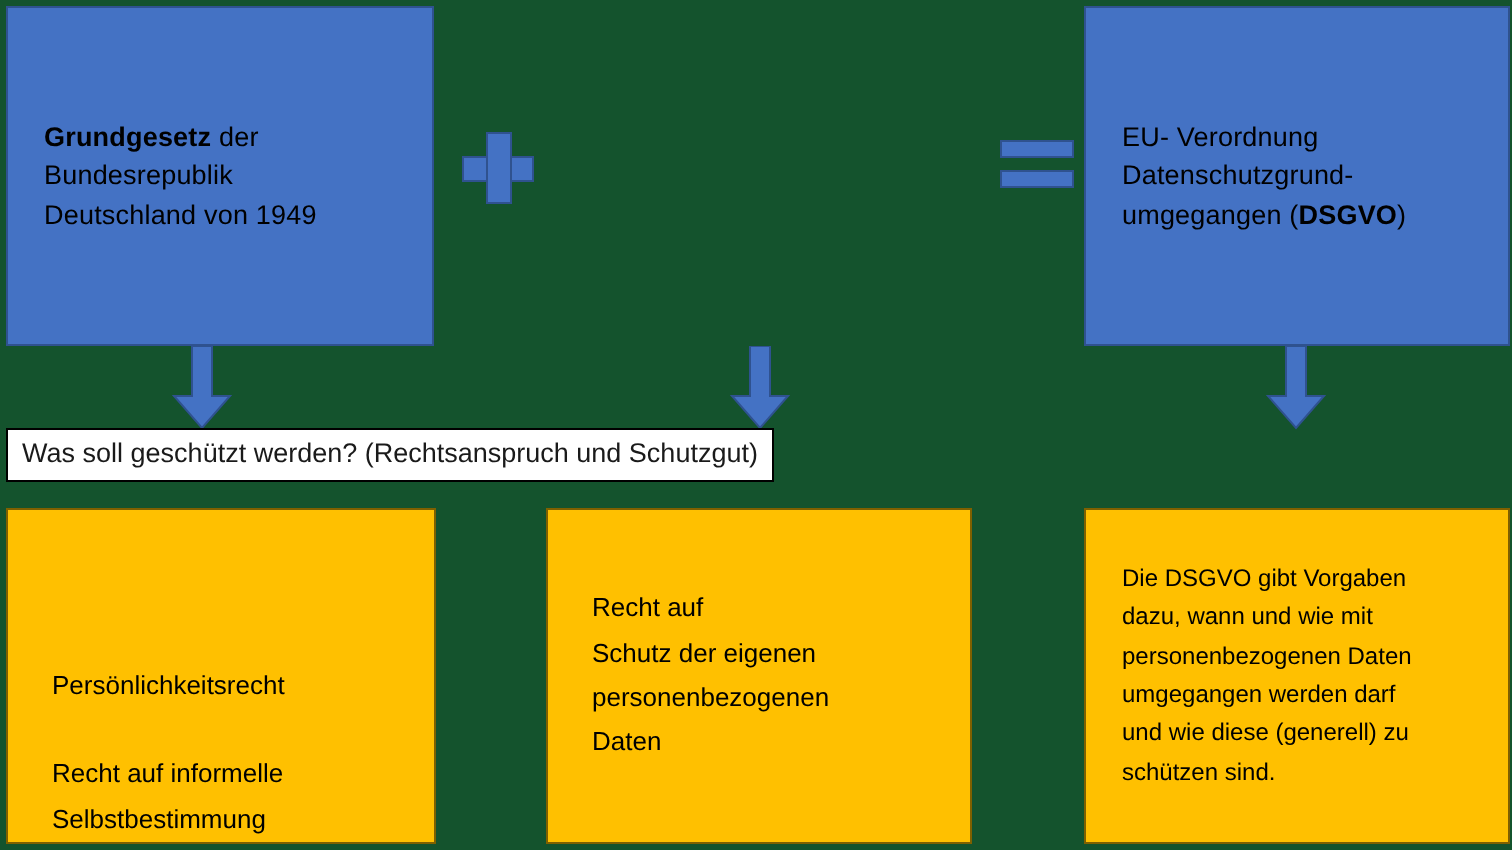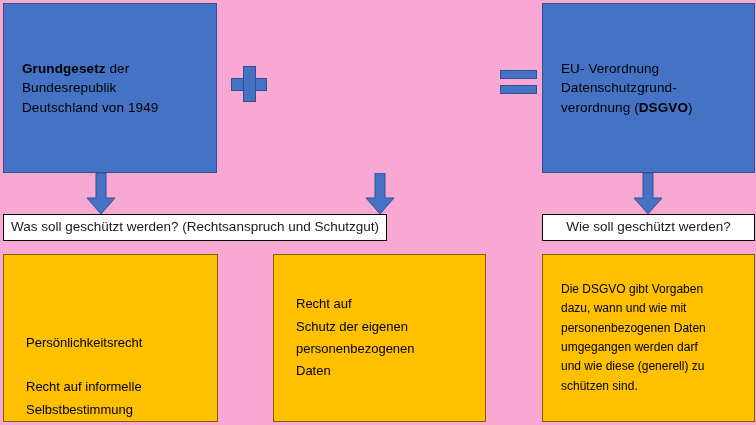--- a/index.html
+++ b/index.html
@@ -8,21 +8,21 @@
     padding: 0;
     background: #ffffff;
   }
   body {
     font-family: "Liberation Sans", sans-serif;
   }
   #canvas {
     position: relative;
     width: 756px;
     height: 425px;
-    background: #f9a8d4;
+    background: #14532d;
     overflow: hidden;
   }
   .box {
     position: absolute;
     box-sizing: border-box;
   }
   
   .blue-box {
     background: #4472c4;
     border: 1px solid #2f528f;
@@ -125,21 +125,21 @@
 
   <div class="op-equals" style="left:500px; top:70px; width:37px; height:28px;">
     <div class="bar" style="top:0;"></div>
     <div class="bar" style="top:15px;"></div>
   </div>
 
   <div class="box blue-box" style="left:542px; top:3px; width:213px; height:170px;align-items:center;">
     <div class="txt">
       <span>EU- Verordnung</span><br>
       <span>Datenschutzgrund-</span><br>
-      <span>verordnung (</span><span style="font-weight:700;">DSGVO</span><span>)</span>
+      <span>umgegangen (</span><span style="font-weight:700;">DSGVO</span><span>)</span>
     </div>
   </div>
 
   <div class="arrow" style="left:86px; top:173px; width:30px; height:42px;">
     <svg width="30" height="42" viewBox="0 0 30 42">
       <polygon points="10,0 20,0 20,25 29,25 15,41 1,25 10,25" fill="#4472c4" stroke="#2f528f" stroke-width="1"></polygon>
     </svg>
   </div>
 
   <div class="arrow" style="left:365px; top:173px; width:30px; height:42px;">
@@ -151,23 +151,20 @@
   <div class="arrow" style="left:633px; top:173px; width:30px; height:42px;">
     <svg width="30" height="42" viewBox="0 0 30 42">
       <polygon points="10,0 20,0 20,25 29,25 15,41 1,25 10,25" fill="#4472c4" stroke="#2f528f" stroke-width="1"></polygon>
     </svg>
   </div>
 
   <div class="box white-box" style="left:3px; top:214px; width:384px; height:27px;">
     <div class="txt">Was soll geschützt werden? (Rechtsanspruch und Schutzgut)</div>
   </div>
 
-  <div class="box white-box" style="left:542px; top:214px; width:213px; height:27px;">
-    <div class="txt">Wie soll geschützt werden?</div>
-  </div>
 
   <div class="box gold-box" style="left:3px; top:254px; width:215px; height:168px;align-items:flex-end;">
     <div class="txt">
       <span>Persönlichkeitsrecht</span><br>
       <span></span><br>
       <span>Recht auf informelle</span><br>
       <span>Selbstbestimmung</span>
     </div>
   </div>
 

